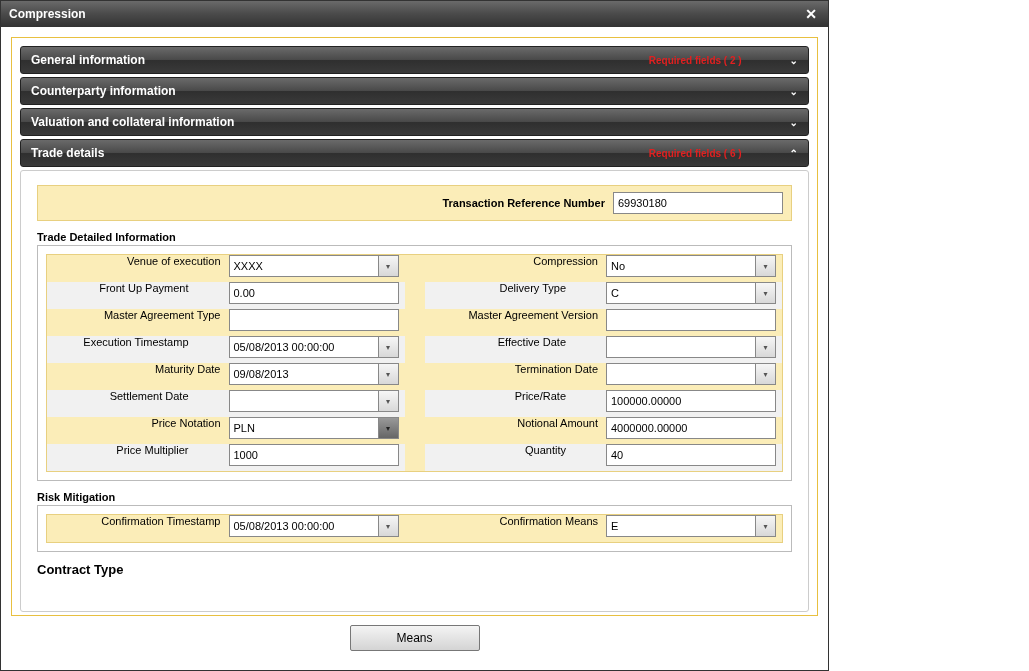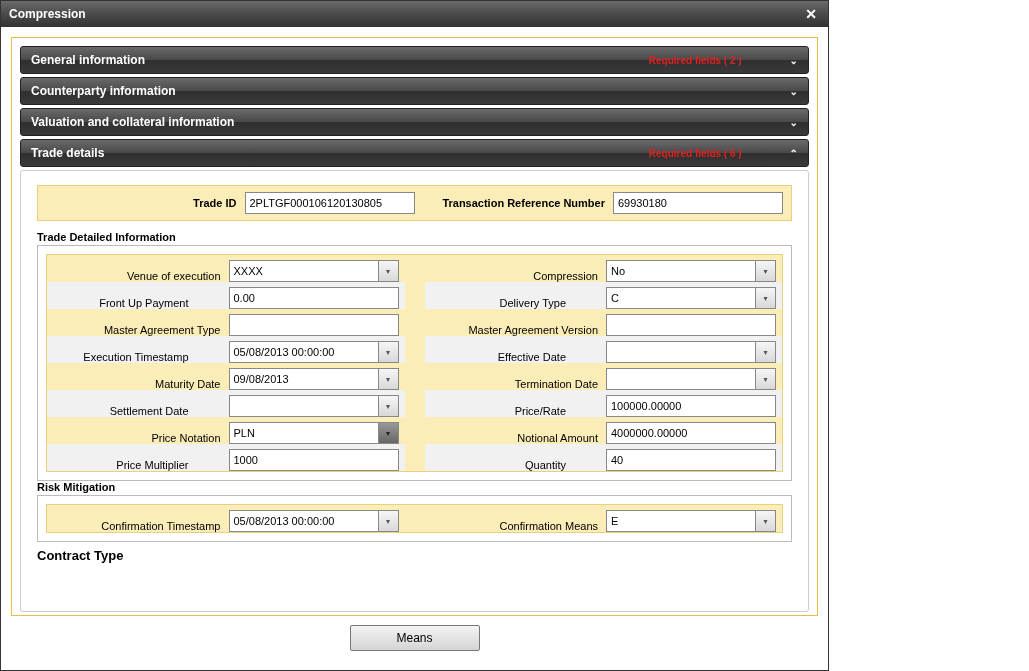--- a/index.html
+++ b/index.html
@@ -109,40 +109,41 @@
   .top-row .pair input {
     width: 170px;
     height: 22px;
     border:1px solid #888;
     padding: 2px 4px;
     font-family: inherit;
     font-size: 11px;
   }
 
   .fieldset {
+    margin-bottom: 10px;
   }
   .fs-legend {
     font-weight: bold;
     font-size: 11px;
     margin-bottom: 2px;
   }
   .fs-body {
     border: 1px solid #bbb;
     padding: 8px;
   }
   .form-grid {
     background: #fbedb8;
     border: 1px solid #e8d080;
     display: grid;
     grid-template-columns: 1fr 1fr;
     column-gap: 20px;
   }
   .frow {
     display: flex;
-    align-items: flex-end;
+    align-items: flex-start;
     height: 27px;
     padding: 0 6px;
   }
   .frow:nth-child(4n+3),
   .frow:nth-child(4n+4) {
     background: #f1f1f1;
     gap: 32px;
   }
   .frow label {
     flex: 1;
@@ -229,24 +230,20 @@
           <span class="acc-title">Trade details</span>
           <span class="req">Required fields ( 6 )</span>
           <span class="chev">⌃</span>
         </div>
 
         <div class="acc-body">
           <div class="acc-scroll">
 
             <div class="top-row">
               <div class="pair">
-                <label>Trade ID</label>
-                <input type="text" value="2PLTGF000106120130805" style="">
-              </div>
-              <div class="pair">
                 <label>Transaction Reference Number</label>
                 <input type="text" value="69930180" style="">
               </div>
             </div>
 
             <div class="fieldset">
               <div class="fs-legend">Trade Detailed Information</div>
               <div class="fs-body">
                 <div class="form-grid">
 

